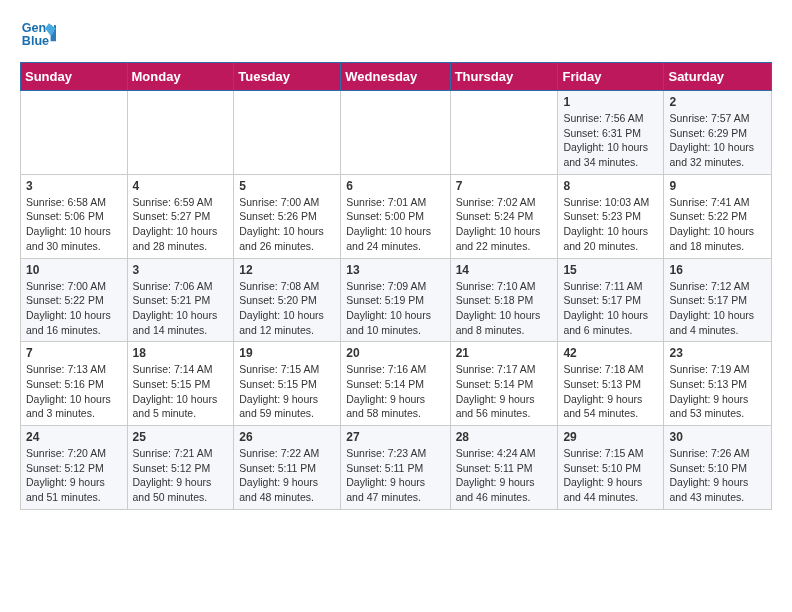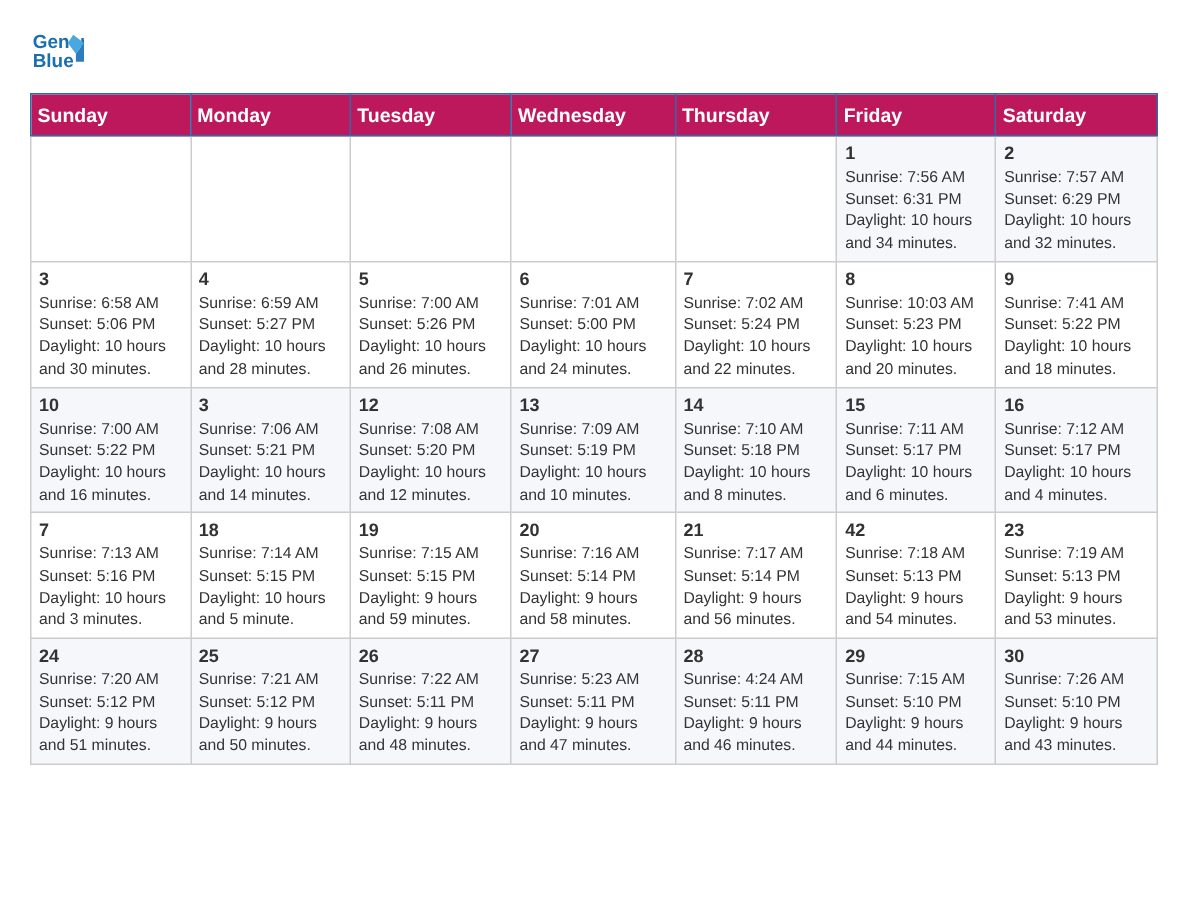--- a/index.html
+++ b/index.html
@@ -282,21 +282,21 @@
             <div class="cell-content">Daylight: 9 hours and 50 minutes.</div>
           </td>
           <td>
             <span class="day-num">26</span>
             <div class="cell-content">Sunrise: 7:22 AM</div>
             <div class="cell-content">Sunset: 5:11 PM</div>
             <div class="cell-content">Daylight: 9 hours and 48 minutes.</div>
           </td>
           <td>
             <span class="day-num">27</span>
-            <div class="cell-content">Sunrise: 5:23 AM</div>
+            <div class="cell-content">Sunrise: 7:23 AM</div>
             <div class="cell-content">Sunset: 5:11 PM</div>
             <div class="cell-content">Daylight: 9 hours and 47 minutes.</div>
           </td>
           <td>
             <span class="day-num">28</span>
             <div class="cell-content">Sunrise: 4:24 AM</div>
             <div class="cell-content">Sunset: 5:11 PM</div>
             <div class="cell-content">Daylight: 9 hours and 46 minutes.</div>
           </td>
           <td>

